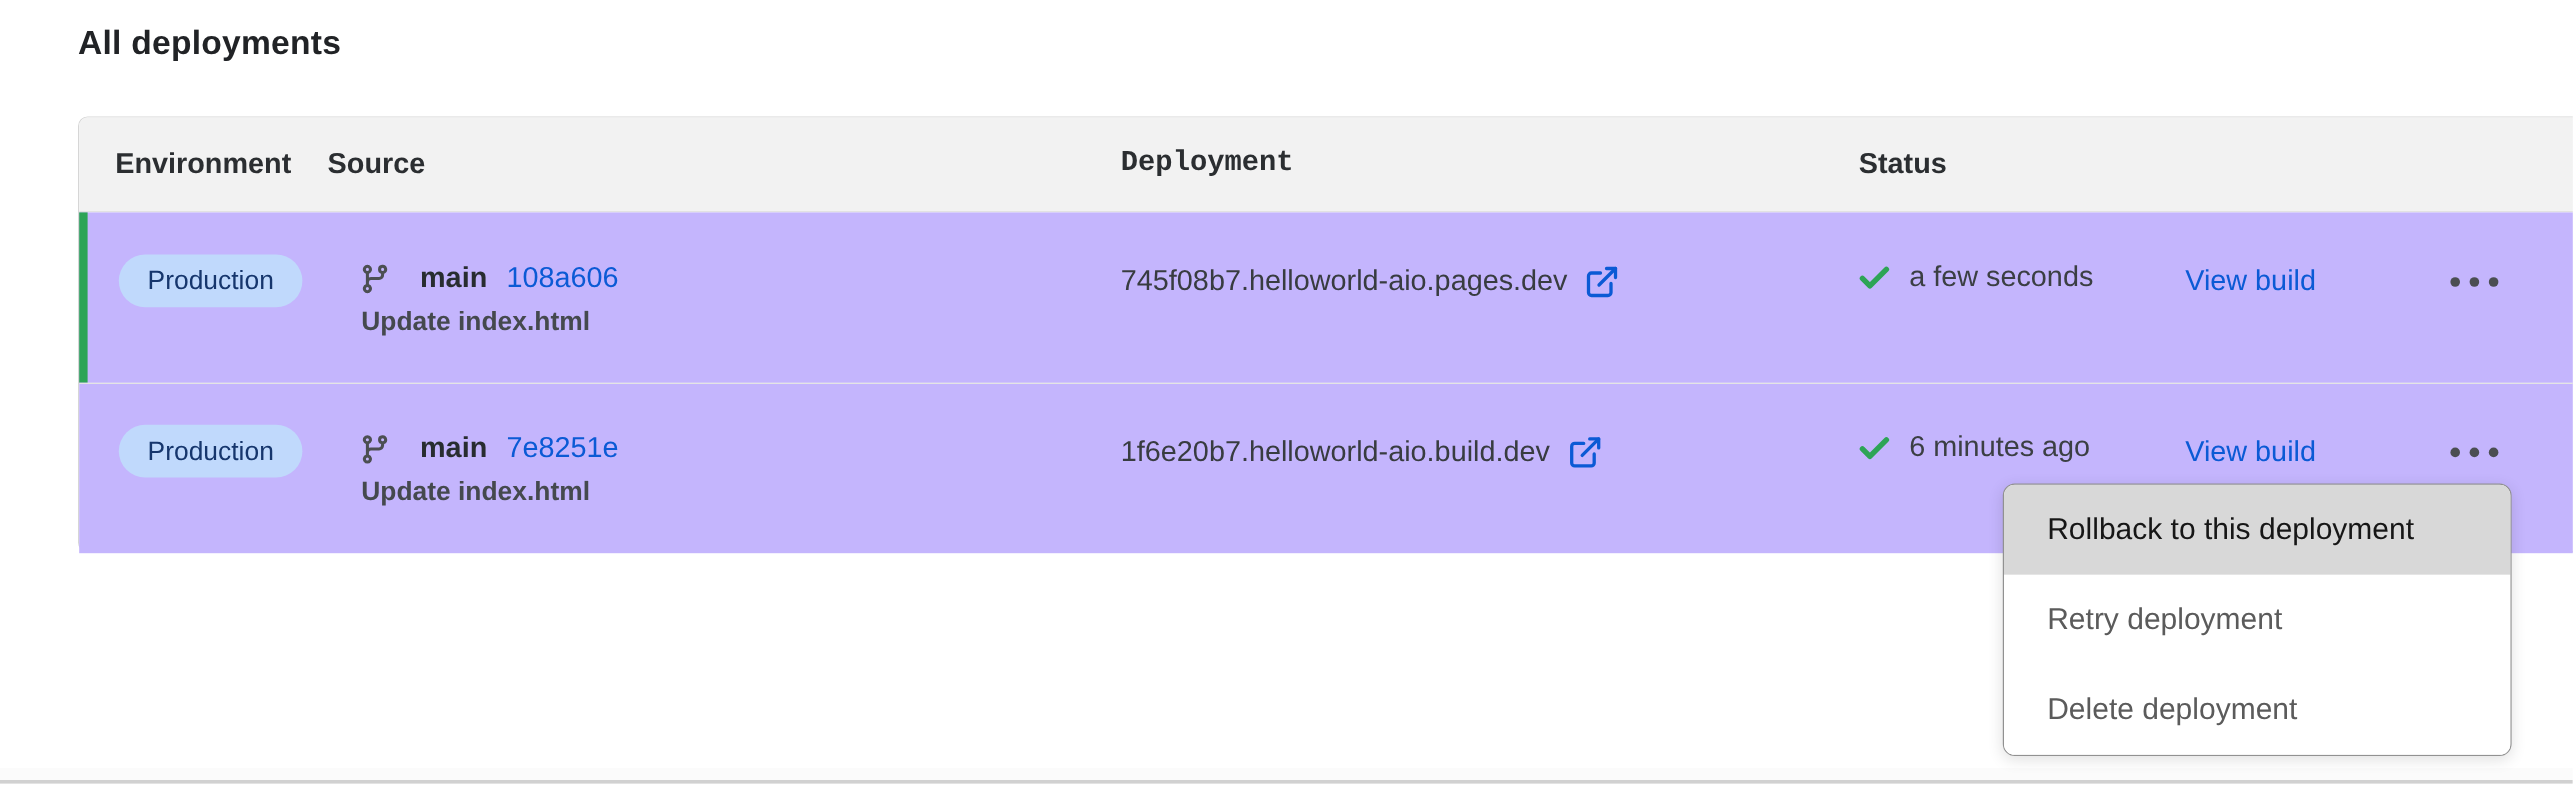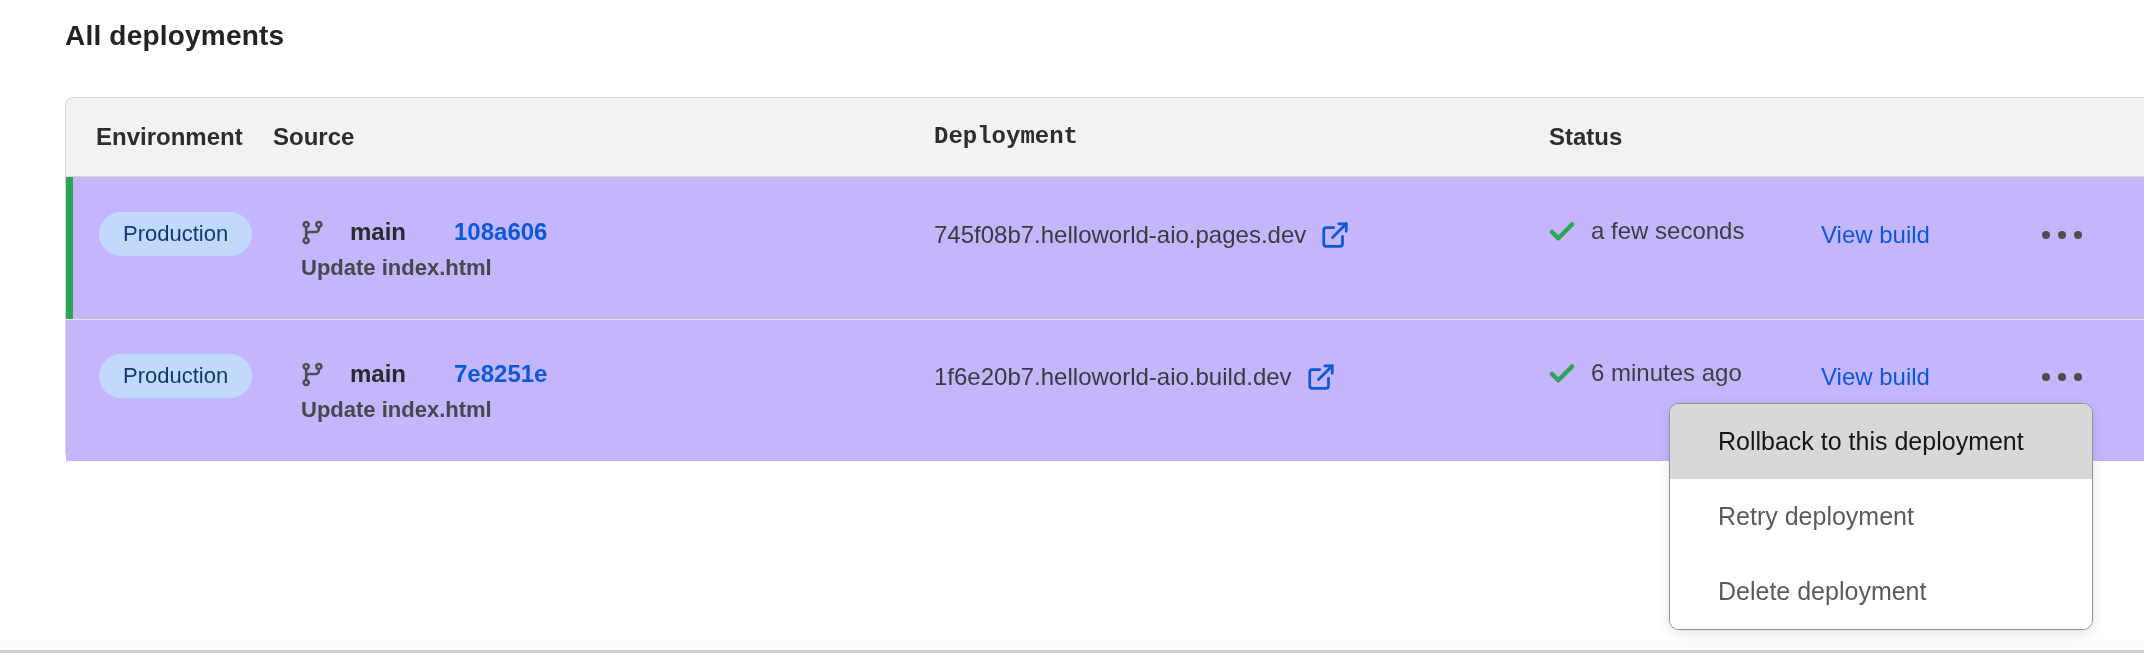--- a/index.html
+++ b/index.html
@@ -34,21 +34,21 @@
     background:#2da456; }
 
   .env-badge { position:absolute; left:33px; top:35px; display:inline-block;
     padding:9px 24px; background:#c0d9fc; color:#16366d; font-size:22px;
     border-radius:24px; }
 
   .cell-source { position:absolute; left:233px; top:37px; }
   .source-line1 { display:flex; align-items:center; height:36px; }
   .branch-icon { width:27px; height:27px; flex:0 0 auto; }
   .branch-name { font-size:24px; font-weight:700; color:#282c30; margin-left:24px; }
-  .commit-link { font-size:24px; color:#0b5ad5; text-decoration:none; margin-left:48px; cursor:pointer;font-weight:bold; }
+  .commit-link { font-size:24px; color:#0b5ad5; text-decoration:none; margin-left:16px; cursor:pointer; }
   .source-line2 { margin-top:5px; padding-left:2px; font-size:22px; color:#45494e;font-weight:bold; }
 
   .cell-deploy { position:absolute; left:868px; top:40px; height:36px;
     display:flex; align-items:center; gap:14px; font-size:24px; color:#383c40; }
   .ext-icon { width:30px; height:30px; display:block; cursor:pointer; }
 
   .cell-status { position:absolute; left:1481px; top:40px; height:36px;
     display:flex; align-items:flex-start; gap:14px; font-size:24px; color:#3b3f43; }
   .check-icon { width:30px; height:30px; }
 
@@ -56,21 +56,21 @@
     line-height:36px; font-size:24px; color:#0b5ad5; text-decoration:none; cursor:pointer; }
 
   .ellipsis-btn { position:absolute; left:1966px; top:40px; width:60px; height:36px;
     display:flex; align-items:center; justify-content:center; gap:8px; cursor:pointer; }
   .dot { width:8px; height:8px; border-radius:50%; background:#4b4e52; }
 
   
   .context-menu { position:absolute; left:1669px; top:403px; width:424px;
     background:#ffffff; border:1.5px solid #919191; border-radius:10px;
     box-shadow:0 3px 12px rgba(0,0,0,0.12); overflow:hidden; z-index:10; }
-  .menu-item { height:75px; line-height:75px; padding-left:48px; font-size:25px;
+  .menu-item { height:75px; line-height:75px; padding-left:36px; font-size:25px;
     color:#5b5b5b; background:#fff; cursor:pointer; }
   .menu-item.highlighted { background:#d8d8d8; color:#161616; }
 
   
   .bottom-band { position:absolute; left:0; top:640px; width:100%; height:10px;
     background:#fbfbfb; }
   .bottom-divider { position:absolute; left:0; top:650px; width:100%; height:3px;
     background:#d1d1d1; }
 </style>
 </head>

